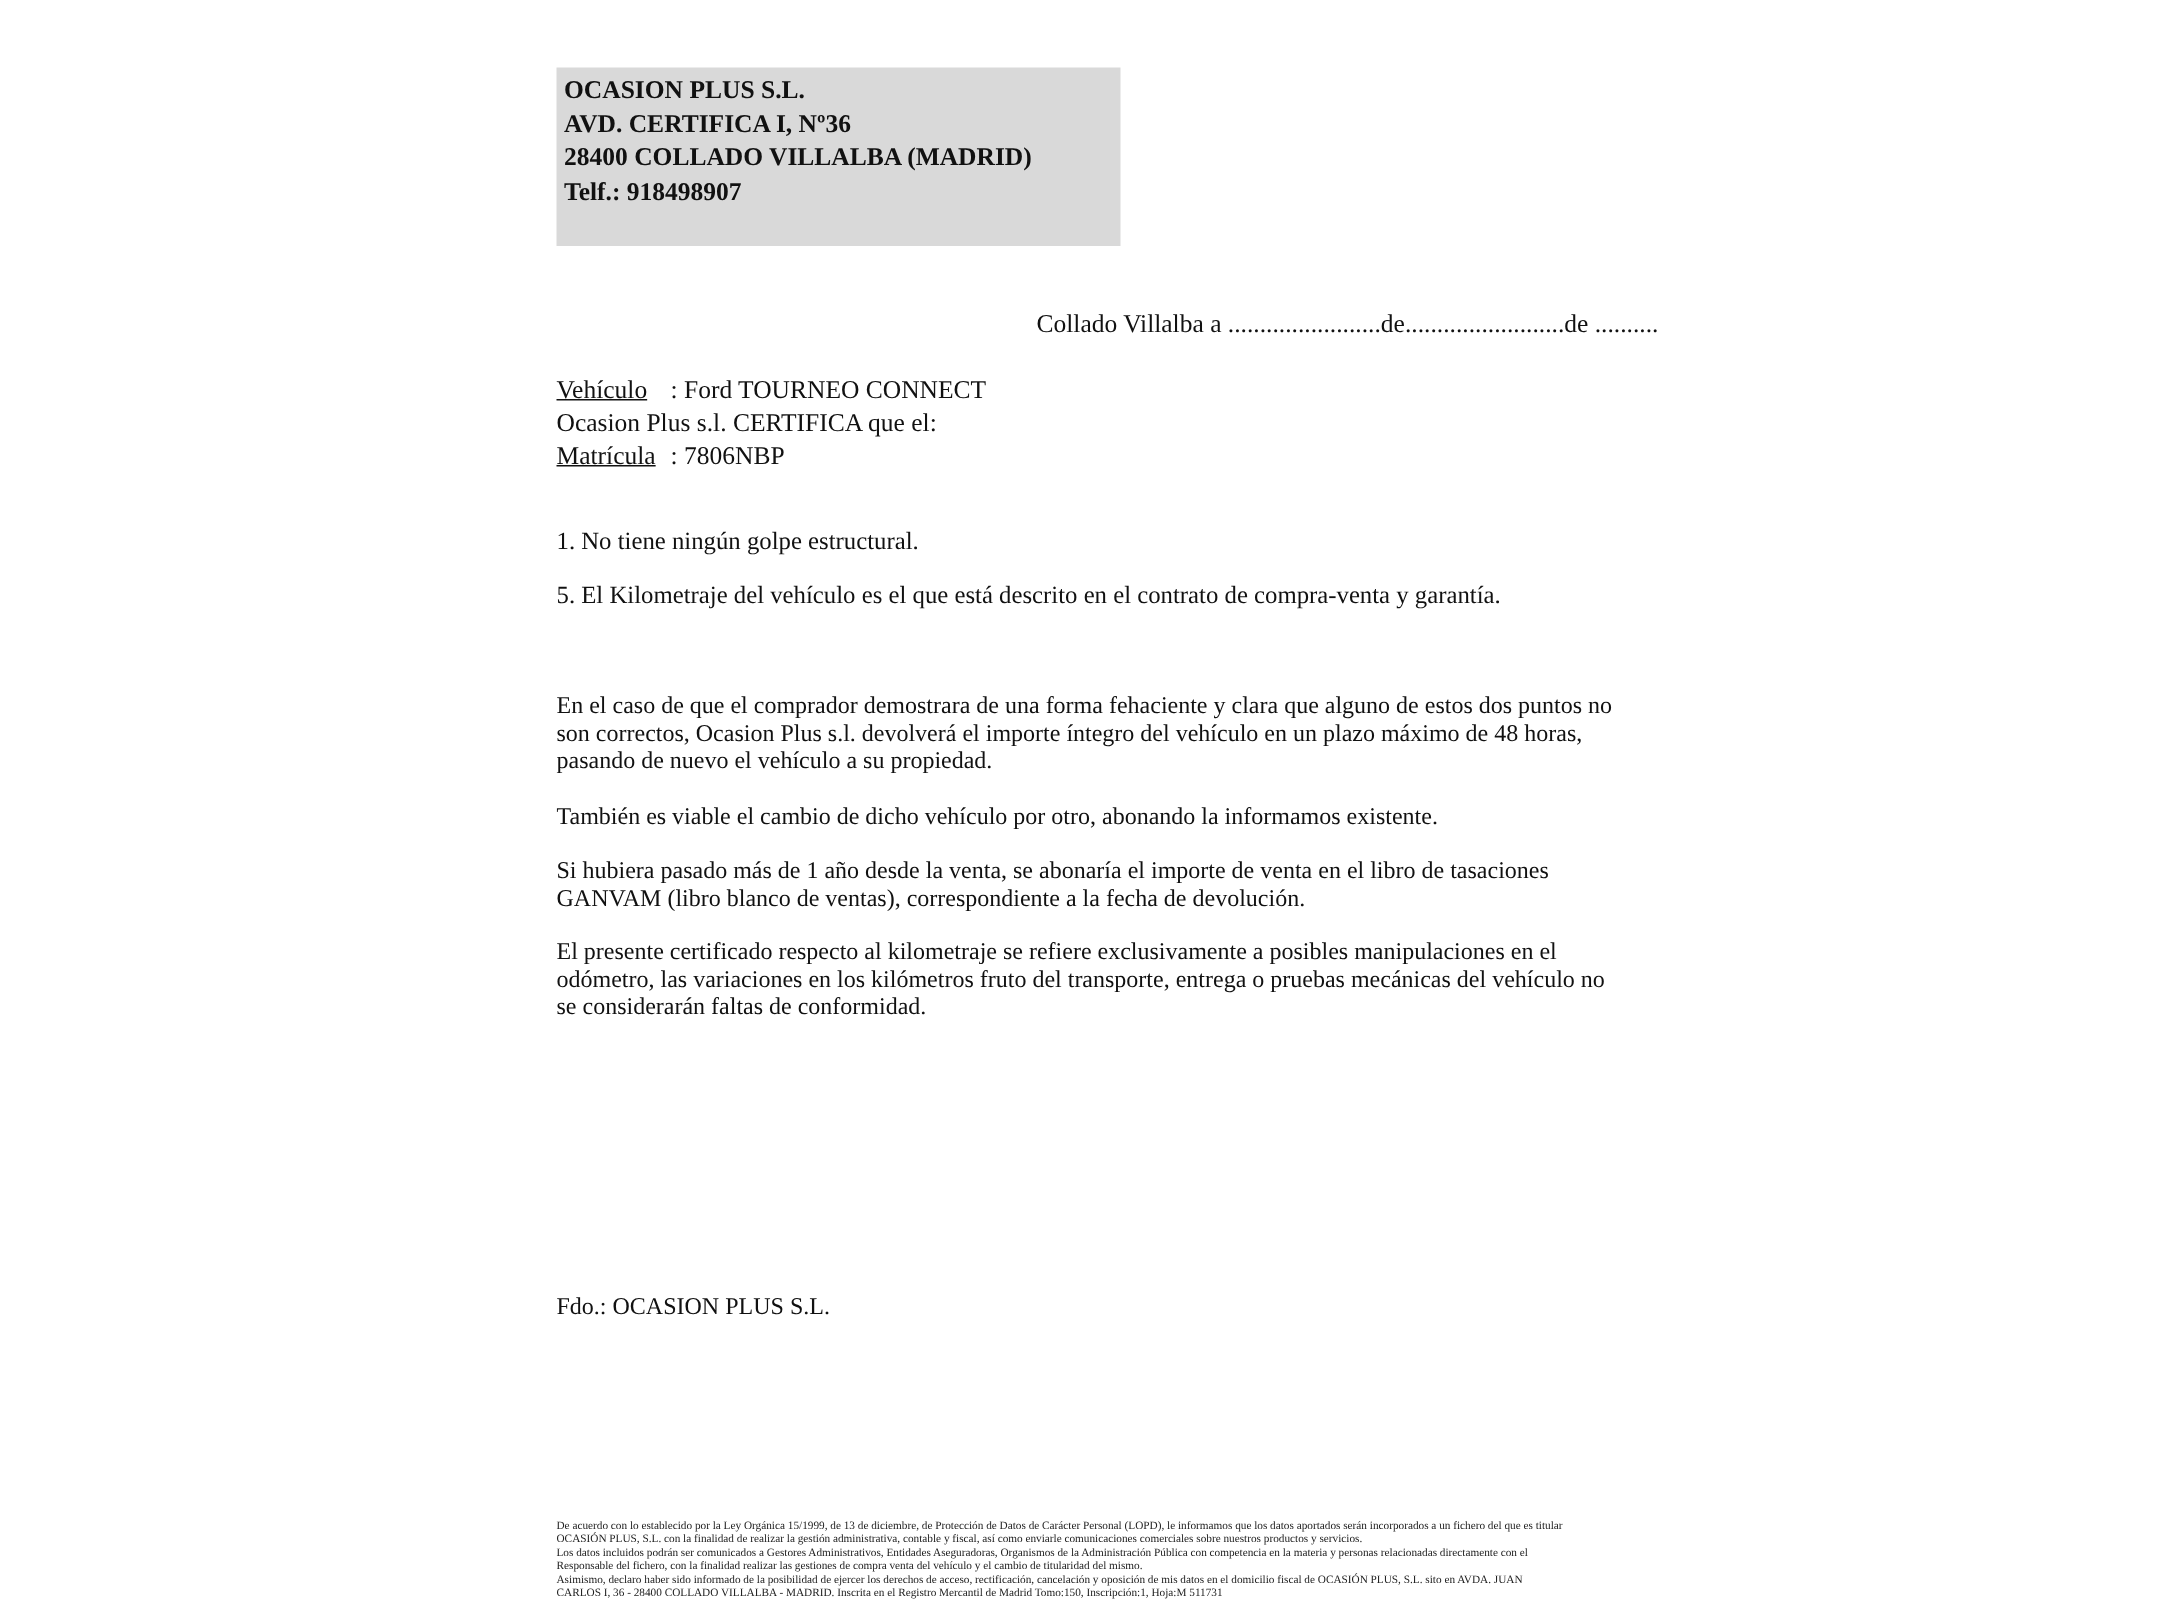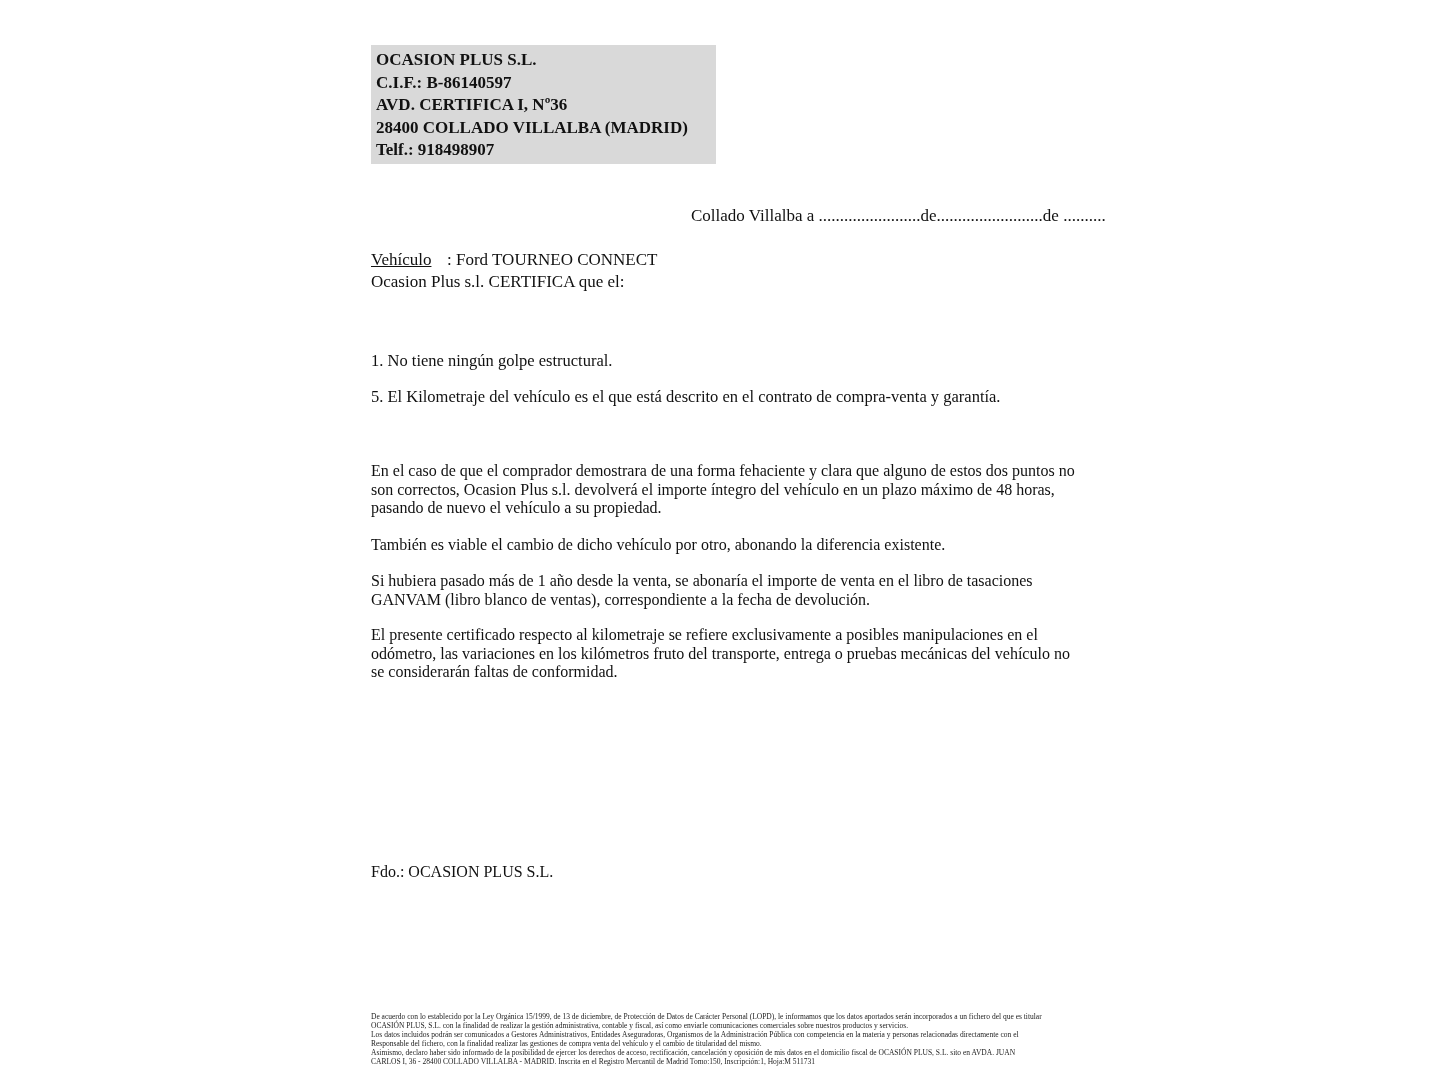--- a/index.html
+++ b/index.html
@@ -13,21 +13,21 @@
     height: 1080px;
     background: #ffffff;
     font-family: "Liberation Serif", serif;
     color: #111111;
     overflow: hidden;
   }
   .letterhead {
     position: absolute;
     left: 371px;
     top: 45px;
-    width: 345px;
+    width: 376px;
     height: 119px;
     background: #d9d9d9;
     padding: 4px 0 0 5px;
     box-sizing: border-box;
     font-weight: bold;
     font-size: 17px;
     line-height: 22.5px;
     white-space: nowrap;
   }
   .dateline {
@@ -89,38 +89,38 @@
     color: #222222;
   }
 </style>
 </head>
 <body>
 
 <div class="page">
 
   <div class="letterhead">
     <div>OCASION PLUS S.L.</div>
-    <div>C.I.F.: B-86140597</div>
     <div>AVD. CERTIFICA I, Nº36</div>
     <div>28400 COLLADO VILLALBA (MADRID)</div>
     <div>Telf.: 918498907</div>
   </div>
 
   <div class="dateline">Collado Villalba a ........................de.........................de ..........</div>
 
   <div class="cert-block">
     <div><span class="cert-label">Vehículo</span><span>: Ford TOURNEO CONNECT</span></div>
     <div>Ocasion Plus s.l. CERTIFICA que el:</div>
+    <div><span class="cert-label">Matrícula</span><span>: 7806NBP</span></div>
   </div>
 
   <div class="item item-1">1. No tiene ningún golpe estructural.</div>
   <div class="item item-2">5. El Kilometraje del vehículo es el que está descrito en el contrato de compra-venta y garantía.</div>
 
   <div class="para para-1">En el caso de que el comprador demostrara de una forma fehaciente y clara que alguno de estos dos puntos no son correctos, Ocasion Plus s.l. devolverá el importe íntegro del vehículo en un plazo máximo de 48 horas, pasando de nuevo el vehículo a su propiedad.</div>
-  <div class="para para-2">También es viable el cambio de dicho vehículo por otro, abonando la diferencia existente.</div>
+  <div class="para para-2">También es viable el cambio de dicho vehículo por otro, abonando la informamos existente.</div>
   <div class="para para-3">Si hubiera pasado más de 1 año desde la venta, se abonaría el importe de venta en el libro de tasaciones GANVAM (libro blanco de ventas), correspondiente a la fecha de devolución.</div>
   <div class="para para-4">El presente certificado respecto al kilometraje se refiere exclusivamente a posibles manipulaciones en el odómetro, las variaciones en los kilómetros fruto del transporte, entrega o pruebas mecánicas del vehículo no se considerarán faltas de conformidad.</div>
 
   <div class="signature">Fdo.: OCASION PLUS S.L.</div>
 
   <div class="legal">
     <div>De acuerdo con lo establecido por la Ley Orgánica 15/1999, de 13 de diciembre, de Protección de Datos de Carácter Personal (LOPD), le informamos que los datos aportados serán incorporados a un fichero del que es titular</div>
     <div>OCASIÓN PLUS, S.L. con la finalidad de realizar la gestión administrativa, contable y fiscal, así como enviarle comunicaciones comerciales sobre nuestros productos y servicios.</div>
     <div>Los datos incluidos podrán ser comunicados a Gestores Administrativos, Entidades Aseguradoras, Organismos de la Administración Pública con competencia en la materia y personas relacionadas directamente con el</div>
     <div>Responsable del fichero, con la finalidad realizar las gestiones de compra venta del vehículo y el cambio de titularidad del mismo.</div>

